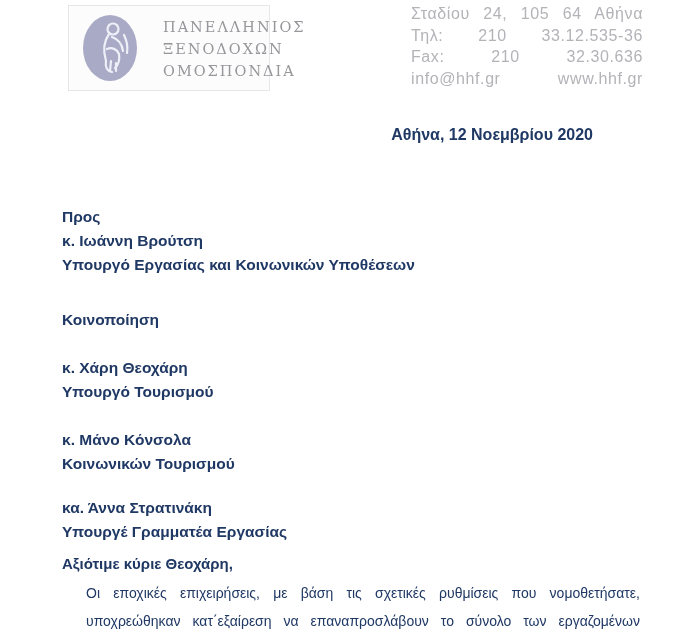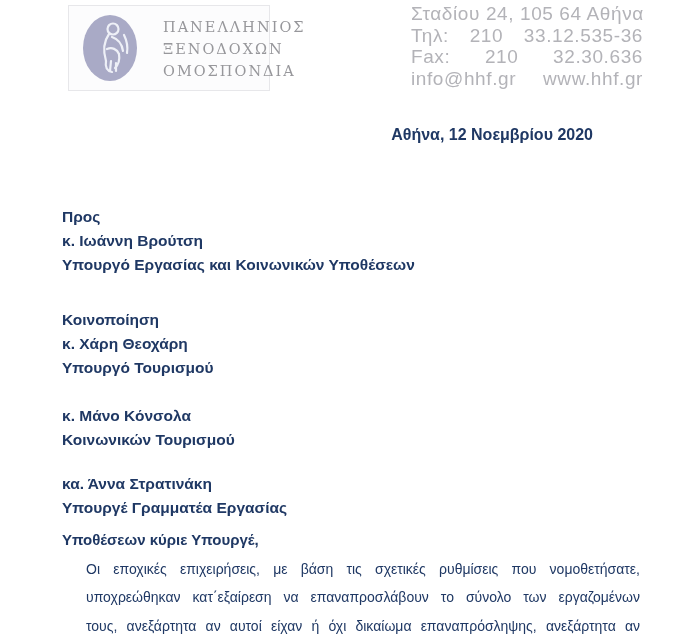--- a/index.html
+++ b/index.html
@@ -43,21 +43,21 @@
     white-space: nowrap;
   }
 
   
   .contact {
     position: absolute;
     top: 3px;
     right: 34px;
     width: 232px;
     color: #b3b3b8;
-    font-size: 19px;
+    font-size: 16px;
     line-height: 21.5px;
     letter-spacing: 0.6px;
   }
   .contact .line {
     text-align: justify;
     text-align-last: justify;
     -moz-text-align-last: justify;
     overflow: hidden;
     white-space: nowrap;
   }
@@ -82,21 +82,21 @@
     position: absolute;
     left: 62px;
     top: 205px;
     width: 578px;
     color: #1f3864;
     font-size: 15.5px;
     line-height: 24px;
   }
   .blk { margin: 0; font-weight: bold; }
   .blk.cc-label { margin-top: 31px; }
-  .blk.cc-1 { }
+  .blk.cc-1 { margin-top: 24px; }
   .blk.cc-2 { margin-top: 24px; }
   .blk.cc-3 { margin-top: 20px; }
 
   .salutation {
     margin-top: 6px;
     font-weight: bold;
     font-size: 15px;
     line-height: 28.5px;
   }
   .para { margin: 0; }
@@ -165,21 +165,21 @@
   <div class="blk cc-2">
     <div>κ. Μάνο Κόνσολα</div>
     <div>Κοινωνικών Τουρισμού</div>
   </div>
 
   <div class="blk cc-3">
     <div>κα. Άννα Στρατινάκη</div>
     <div>Υπουργέ Γραμματέα Εργασίας</div>
   </div>
 
-  <div class="salutation">Υποθέσεων κύριε Υπουργέ,</div>
+  <div class="salutation">Αξιότιμε κύριε Θεοχάρη,</div>
 
   <div class="para">
     <div class="body-line">Οι εποχικές επιχειρήσεις, με βάση τις σχετικές ρυθμίσεις που νομοθετήσατε,</div>
     <div class="body-line">υποχρεώθηκαν κατ΄εξαίρεση να επαναπροσλάβουν το σύνολο των εργαζομένων</div>
     <div class="body-line">τους, ανεξάρτητα αν αυτοί είχαν ή όχι δικαίωμα επαναπρόσληψης, ανεξάρτητα αν</div>
   </div>
 
 </div>
 
 </body></html>

